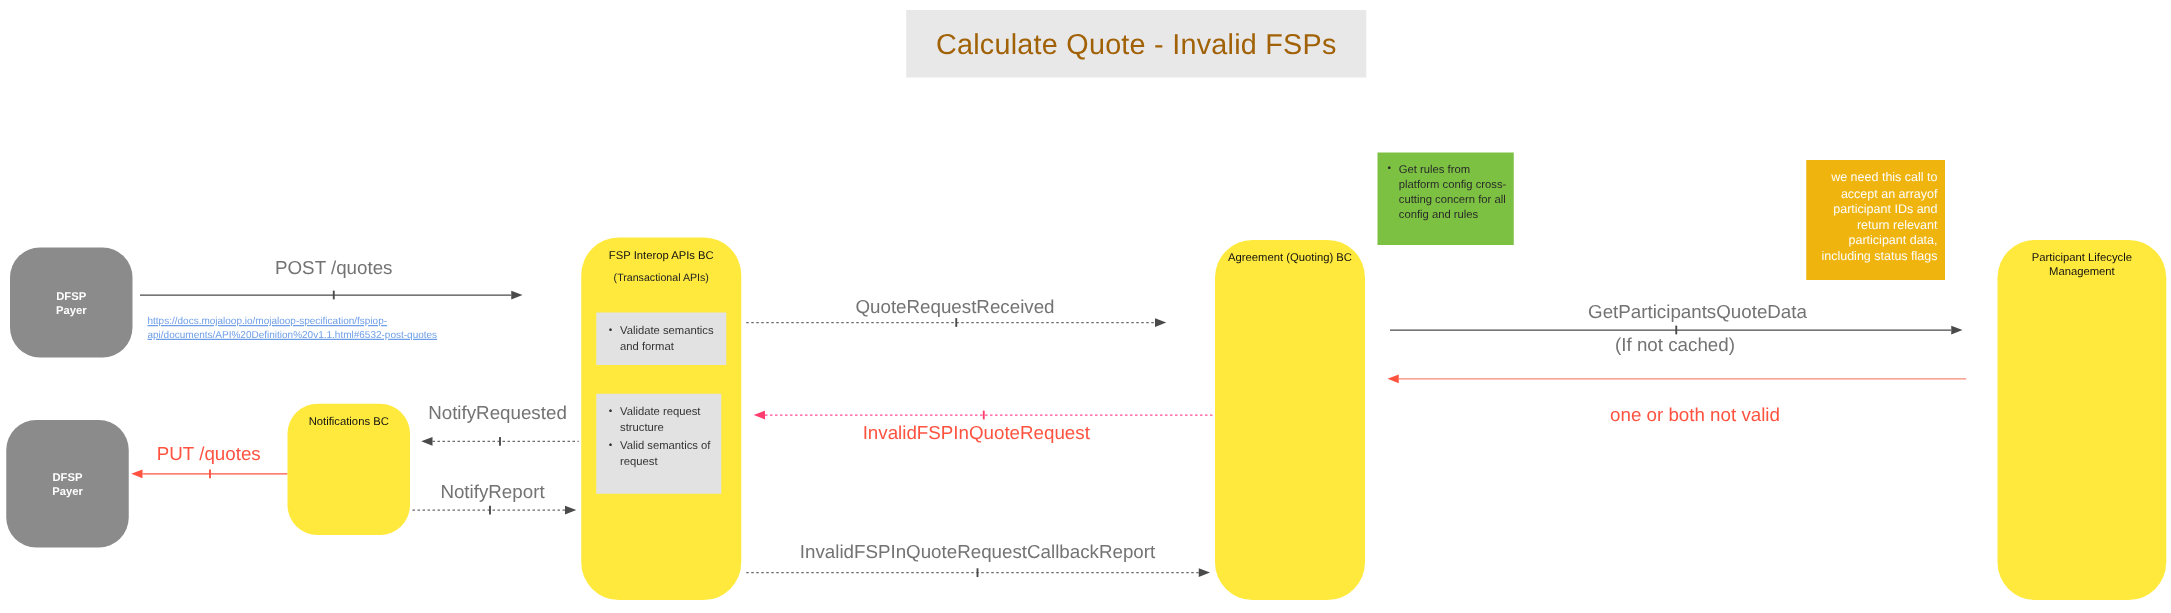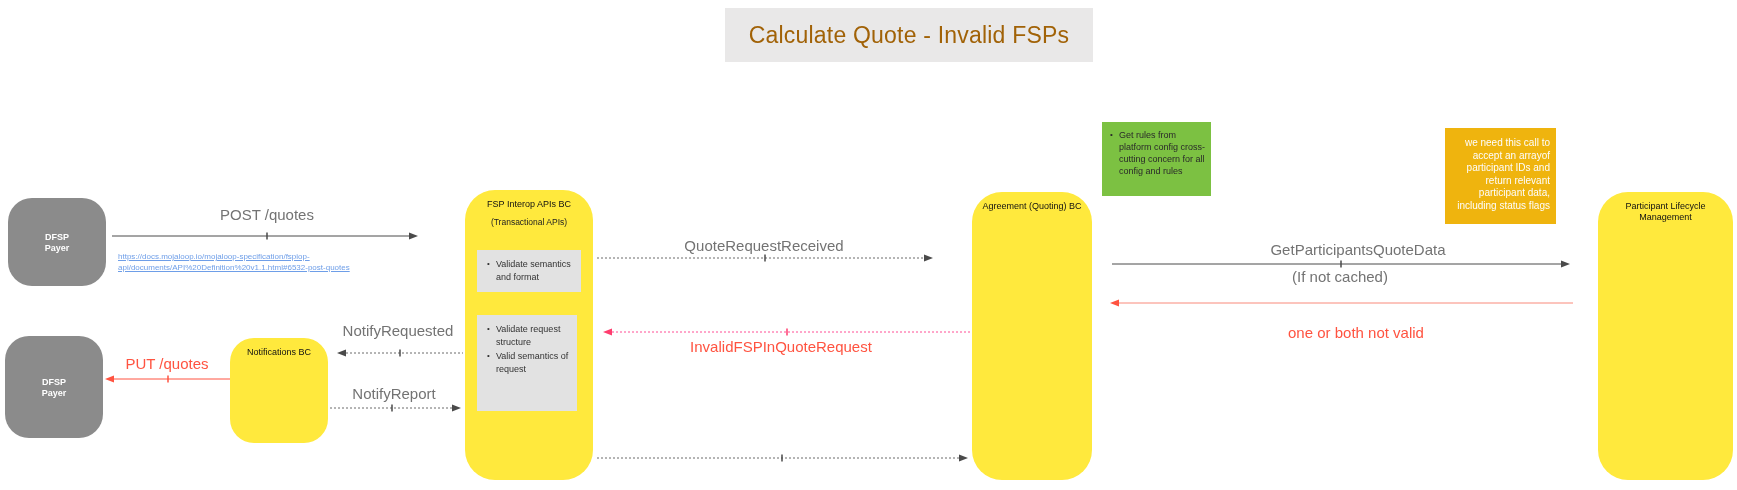--- a/index.html
+++ b/index.html
@@ -20,34 +20,34 @@
     background:#8B8B8B;border-radius:24px;color:#fff;
     display:flex;flex-direction:column;align-items:center;justify-content:center;
     font-size:9px;font-weight:bold;gap:1px;text-align:center;
   }
   .dfsp-top{left:8px;top:198px;width:98px;height:88px;}
   .dfsp-bottom{left:5px;top:336px;width:98px;height:102px;}
 
   .ybox{background:#FFE93D;border-radius:30px;text-align:center;}
   .ybox .ytitle{font-size:9px;font-weight:normal;color:#111;padding:9px 8px 0 8px;line-height:11px;}
   .ybox .ysub{font-size:8.5px;color:#222;padding-top:7px;font-weight:normal;}
-  .notifications{left:230px;top:323px;width:98px;height:105px;border-radius:24px;margin-top:15px;}
+  .notifications{left:230px;top:323px;width:98px;height:105px;border-radius:24px;}
   .fsp-interop{left:465px;top:190px;width:128px;height:290px;}
   .agreement{left:972px;top:192px;width:120px;height:288px;}
   .participant{left:1598px;top:192px;width:135px;height:288px;}
 
   .note{
     background:#E2E2E2;color:#333;font-size:9px;line-height:12.5px;text-align:left;
     padding:8px 6px 6px 8px;box-sizing:border-box;
   }
   .note ul{margin:0;padding:0;list-style:none;}
   .note li{position:relative;padding-left:11px;margin-bottom:2px;}
   .note li::before{content:"\2022";position:absolute;left:2px;top:0;font-size:8px;}
   .fsp-note1{left:477px;top:233px;width:104px;height:42px;margin-top:17px;}
-  .fsp-note2{left:477px;top:315px;width:100px;height:96px;}
+  .fsp-note2{left:477px;top:315px;width:100px;height:80px;}
   .agr-note{left:983px;top:255px;width:102px;height:82px;}
 
   .green-note{
     left:1102px;top:122px;width:109px;height:74px;background:#7CC142;color:#2a2a2a;
     font-size:9px;line-height:12px;padding:7px 5px 5px 6px;box-sizing:border-box;text-align:left;
   }
   .green-note ul{margin:0;padding:0;list-style:none;}
   .green-note li{position:relative;padding-left:11px;}
   .green-note li::before{content:"\2022";position:absolute;left:2px;top:0;font-size:8px;}
   .orange-note{
@@ -185,14 +185,15 @@
   </div>
 
   <div class="msg" style="left:764px;top:237px;">QuoteRequestReceived</div>
   <div class="msg red" style="left:781px;top:338px;">InvalidFSPInQuoteRequest</div>
   <div class="msg" style="left:398px;top:322px;">NotifyRequested</div>
   <div class="msg" style="left:394px;top:385px;text-align:right;">NotifyReport</div>
   <div class="msg red" style="left:167px;top:355px;">PUT /quotes</div>
   <div class="msg" style="left:1358px;top:241px;">GetParticipantsQuoteData</div>
   <div class="msg" style="left:1340px;top:268px;">(If not cached)</div>
   <div class="msg red" style="left:1356px;top:324px;">one or both not valid</div>
+  <div class="msg" style="left:782px;top:433px;">InvalidFSPInQuoteRequestCallbackReport</div>
 
 </div>
 
 </body></html>

